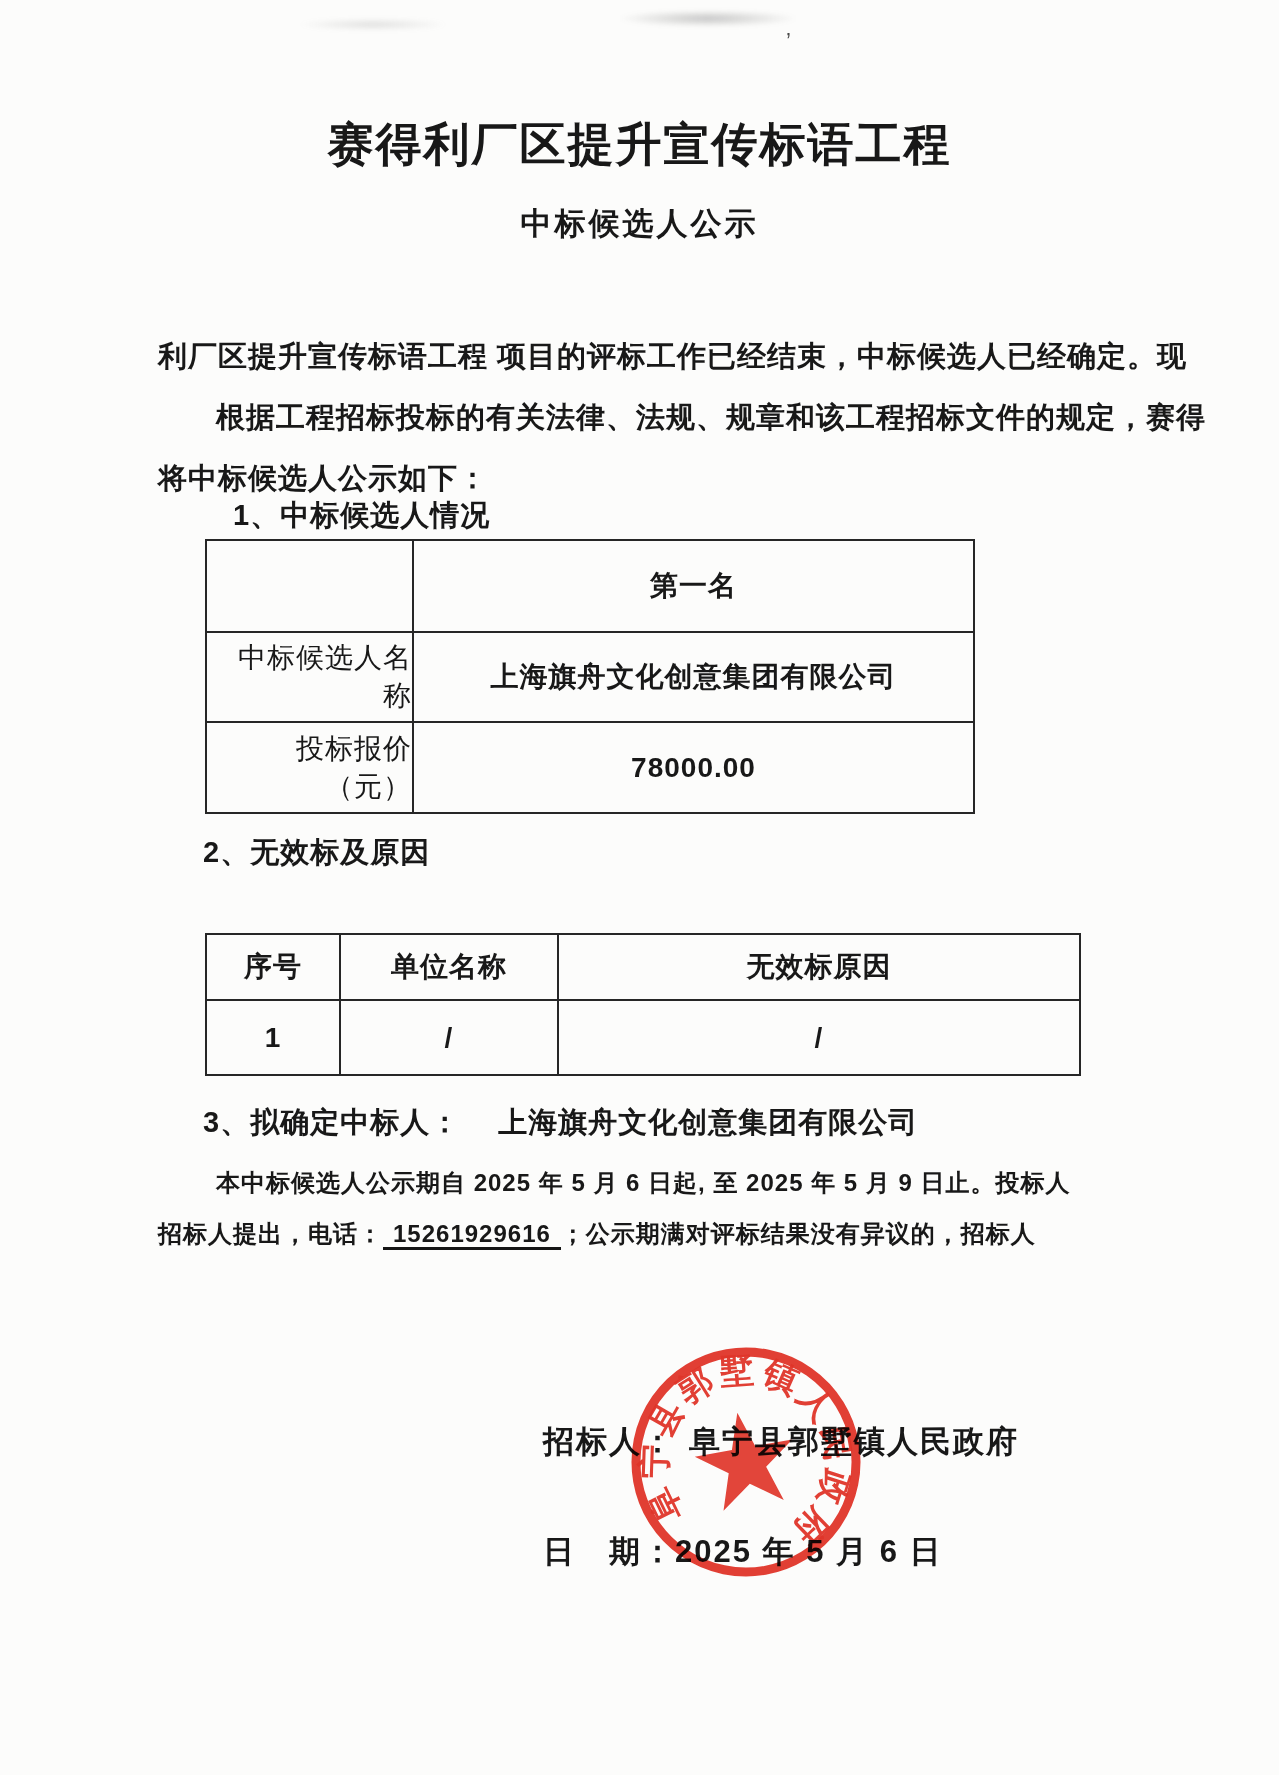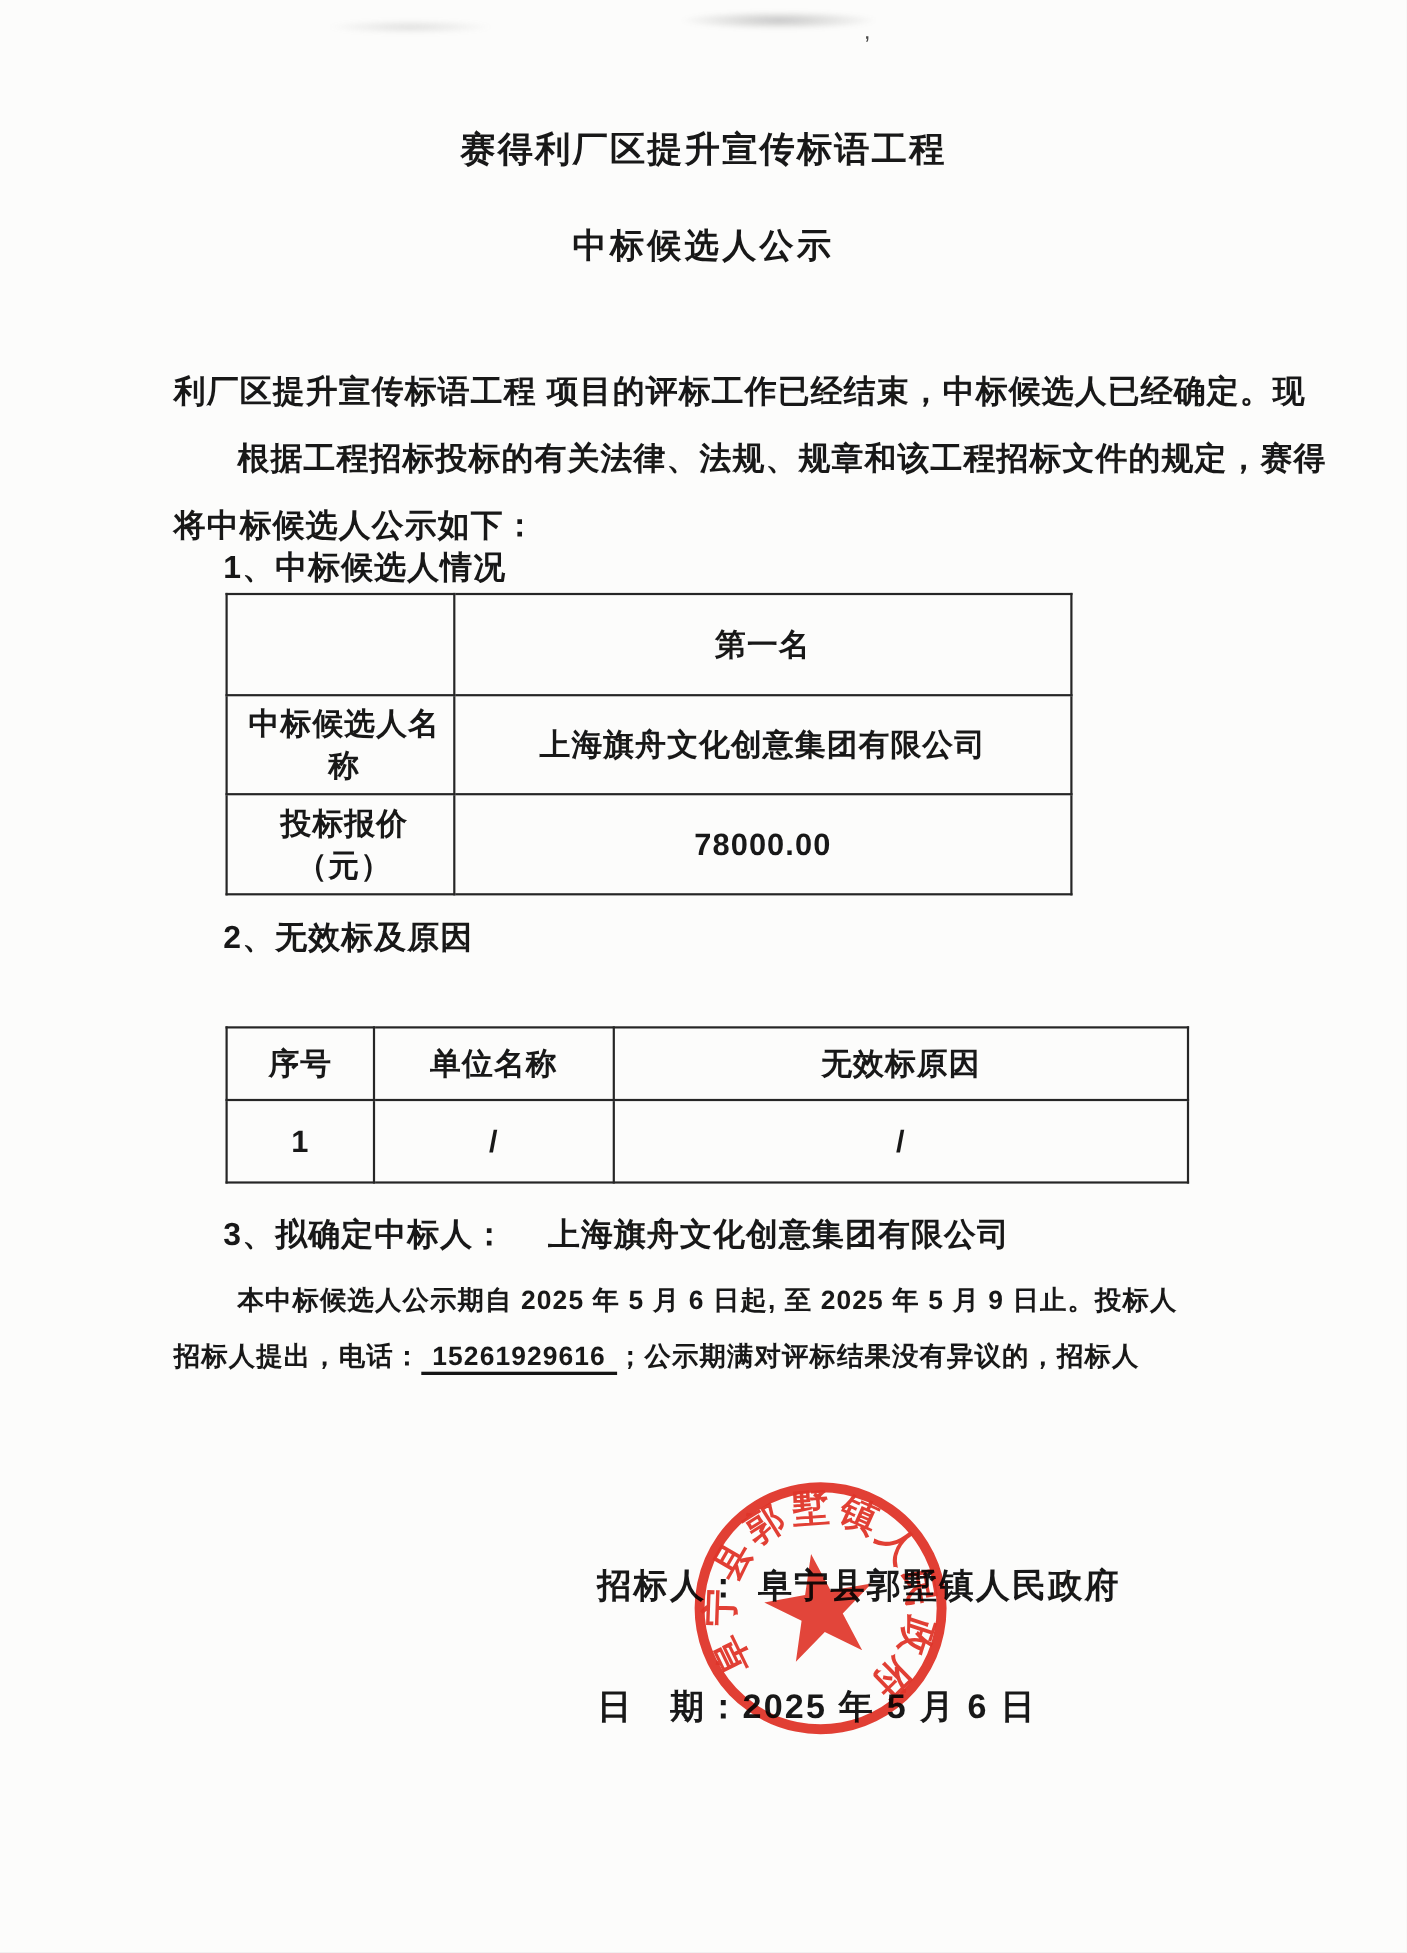--- a/index.html
+++ b/index.html
@@ -6,36 +6,36 @@
   .page{
     position:relative;
     width:1279px;height:1775px;
     margin:0 auto;
     background:#fcfcfb;
     overflow:hidden;
     color:#181818;
     font-family:"Liberation Sans","DejaVu Sans",sans-serif;
   }
   .centered{position:absolute;left:0;right:0;text-align:center;}
-  .doc-title{top:114px;font-size:32px;font-weight:800;letter-spacing:2px;}
+  .doc-title{top:114px;font-size:46px;font-weight:800;letter-spacing:2px;}
   .doc-subtitle{top:203px;font-size:31px;font-weight:800;letter-spacing:3px;font-family:Liberation Serif, serif;}
   .intro{position:absolute;left:158px;top:326px;width:980px;font-size:29px;font-weight:600;line-height:61px;letter-spacing:1px;}
   .intro .ln{white-space:nowrap;}
   .indent{text-indent:58px;}
   .sec-heading{position:absolute;left:203px;font-size:29px;font-weight:800;letter-spacing:1px;white-space:nowrap;}
-  .h1{top:496px;}
+  .h1{top:496px;margin-left:30px;}
   .h2{top:833px;}
   table.doc{position:absolute;border-collapse:collapse;table-layout:fixed;}
   table.doc td{border:2px solid #262626;text-align:center;vertical-align:middle;font-size:28px;letter-spacing:1px;padding:0;}
   .t1{left:205px;top:539px;width:770px;}
   .t1 .c1{width:205px;}
   .t1 tr:nth-child(1) td{height:90px;}
   .t1 tr:nth-child(2) td{height:88px;}
   .t1 tr:nth-child(3) td{height:89px;}
-  .t1 .lbl{font-weight:700;text-align:center;padding-left:7px;}
+  .t1 .lbl{font-weight:400;text-align:right;padding-left:7px;}
   .t1 .val{font-weight:700;}
   .t1 .price{font-weight:600;}
   .t2{left:205px;top:933px;width:876px;}
   .t2 .c1{width:132px;}
   .t2 .c2{width:216px;}
   .t2 tr:nth-child(1) td{height:64px;font-weight:800;}
   .t2 tr:nth-child(2) td{height:73px;font-weight:600;}
   .h3-line{position:absolute;left:203px;top:1103px;font-size:29px;font-weight:800;letter-spacing:1px;white-space:nowrap;}
   .winner{margin-left:38px;}
   .closing{position:absolute;left:158px;top:1157px;width:990px;font-size:24px;font-weight:600;line-height:51px;letter-spacing:1px;}

